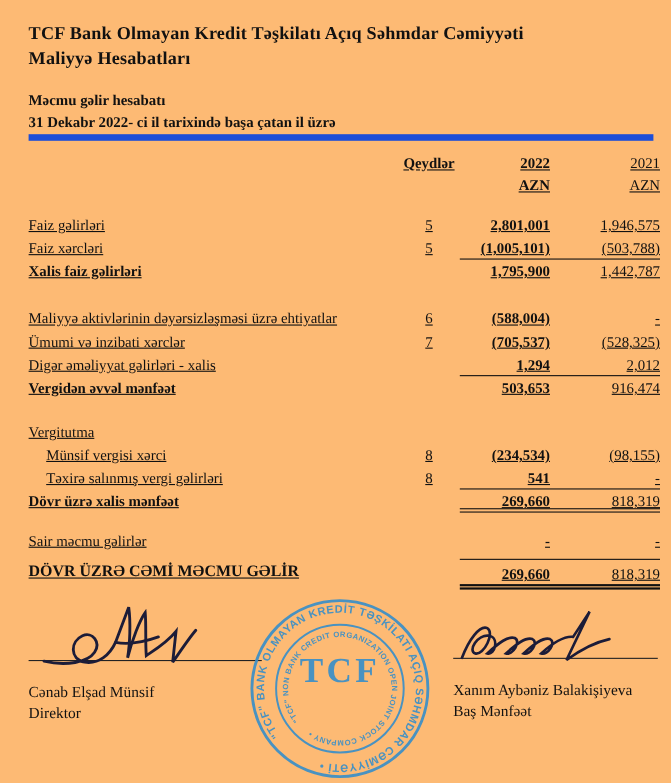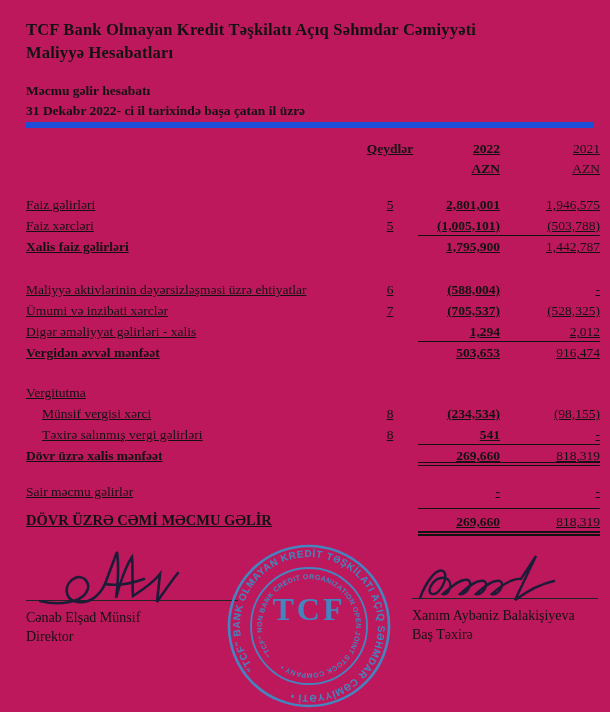--- a/index.html
+++ b/index.html
@@ -1,19 +1,19 @@
 <!DOCTYPE html>
 <html><head>
 <meta charset="utf-8">
 <style>
   html,body{margin:0;padding:0;background:#e8e8e8;}
   .page{
     position:relative;
     width:610px;height:712px;
-    background:#be185d;
+    background:#fdba74;
     font-family:"Liberation Serif","DejaVu Serif",serif;
     color:#111;
     overflow:hidden;
     box-sizing:border-box;
   }
   .content{padding:18px 10px 0 26px;}
   
   .doc-title{font-weight:bold;font-size:16.5px;line-height:23px;letter-spacing:.2px;}
   .report-head{margin-top:17px;font-weight:bold;font-size:13.5px;line-height:20px;
     border-bottom:6px solid #1d4ed8;padding-bottom:1px;width:568px;}
@@ -36,21 +36,21 @@
   .spacer-sm{height:15px;}
   .spacer-xs{height:6px;}
   .grand .row{height:28px;line-height:25px;font-size:14.5px;font-weight:bold;}
   .grand .col-v1,.grand .col-v2{border-top:1.5px solid #111;border-bottom:5px double #111;font-size:13.5px;}
   
   .sig-block{position:absolute;}
   .sig-left{left:26px;top:546px;width:212px;}
   .sig-right{left:412px;top:552px;width:186px;}
   .sig-draw{display:block;}
   .sig-line{border-bottom:1.6px solid #222;width:100%;margin-top:-8px;}
-  .sig-name{font-size:14px;line-height:19px;margin-top:7px;}
+  .sig-name{font-size:14px;line-height:19px;margin-top:20px;}
   .sig-title{font-size:14px;line-height:19px;}
   .seal{position:absolute;left:225px;top:542px;width:168px;height:168px;opacity:.92;}
 </style>
 </head>
 <body>
 
 <div class="page">
   <div class="content">
 
     <div class="doc-title">
@@ -219,16 +219,16 @@
   </svg>
 
   <div class="sig-block sig-right">
     <svg class="sig-draw" width="180" height="54" viewBox="0 0 180 54">
       <g fill="none" stroke="#1c1c38" stroke-width="2.4" stroke-linecap="round">
         <path d="M8 46 C14 30 24 16 31 19 C38 23 28 44 20 42 C13 40 22 24 33 26 C42 28 38 44 31 42 C42 32 50 26 56 28 C62 31 54 44 48 42 C58 33 66 27 72 29 C78 32 70 44 64 42 C74 33 82 27 88 29 C94 32 86 44 80 42 C90 33 100 26 109 27 L124 4 L103 48 C114 40 128 32 142 29"></path>
       </g>
     </svg>
     <div class="sig-line"></div>
     <div class="sig-name">Xanım Aybəniz Balakişiyeva</div>
-    <div class="sig-title">Baş Təxirə</div>
+    <div class="sig-title">Baş Mənfəət</div>
   </div>
 
 </div>
 
 </body></html>

